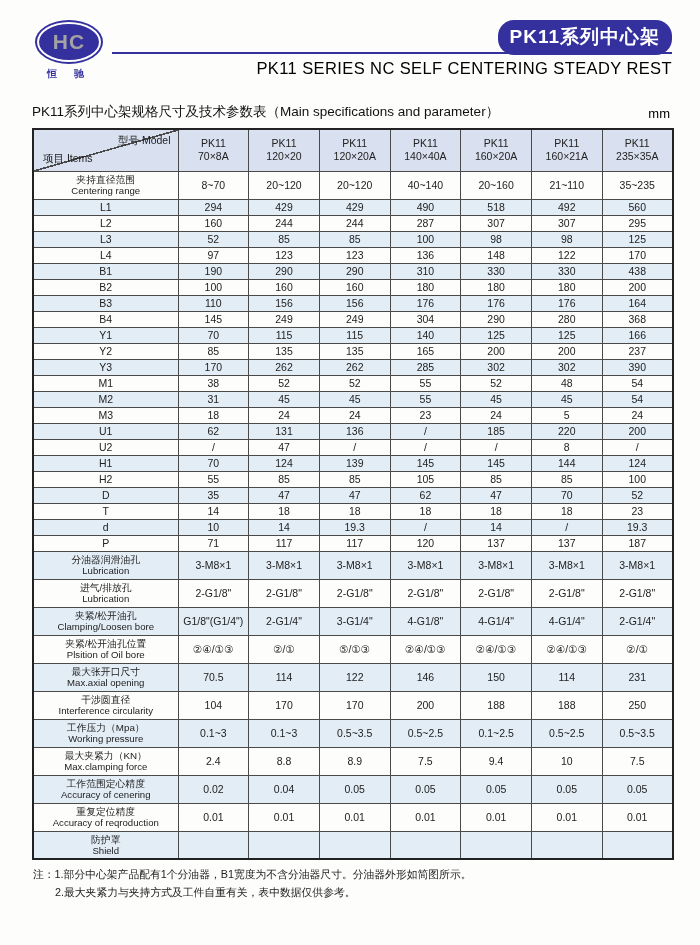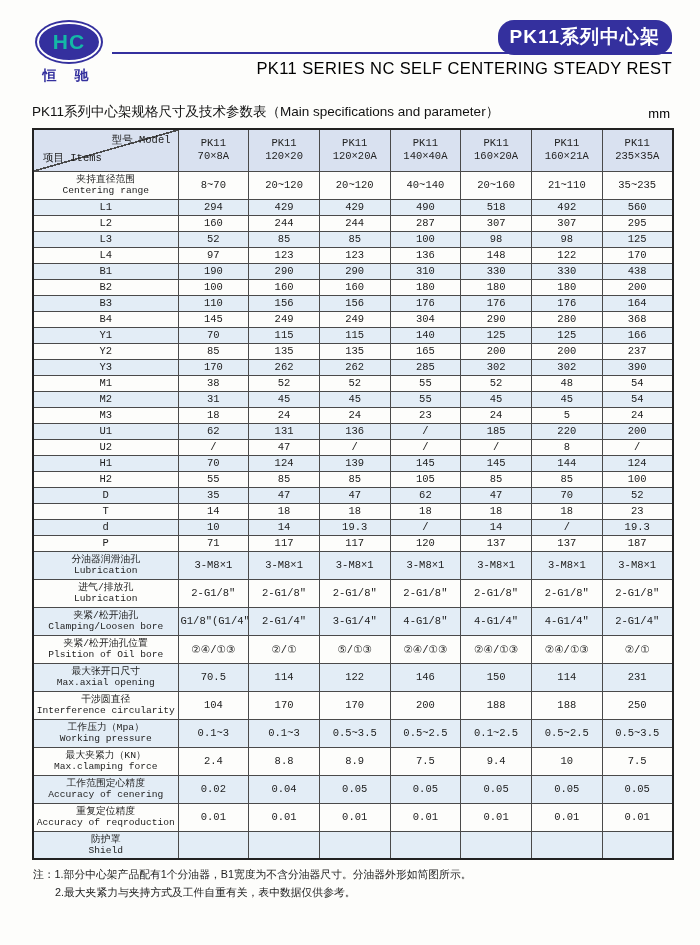--- a/index.html
+++ b/index.html
@@ -22,22 +22,22 @@
   
   .logo{position:absolute;left:30px;top:22px;width:78px;text-align:center;}
   .logo-oval{
     width:64px;height:40px;margin:0 auto;
     background:var(--brand);
     border-radius:50%;
     border:2px solid #fff;
     box-shadow:0 0 0 2px var(--brand);
     display:flex;align-items:center;justify-content:center;
   }
-  .logo-oval span{color:#14b8a6;font-size:21px;font-weight:bold;letter-spacing:1px;}
-  .logo-sub{margin-top:5px;color:var(--brand);font-size:14px;font-weight:bold;letter-spacing:7px;white-space:nowrap;}
+  .logo-oval span{color:#a3a3a3;font-size:21px;font-weight:bold;letter-spacing:1px;}
+  .logo-sub{margin-top:5px;color:var(--brand);font-size:10px;font-weight:bold;letter-spacing:7px;white-space:nowrap;}
   .head-rule{position:absolute;left:112px;right:28px;top:52px;height:2px;background:var(--brand);}
   .banner{
     position:absolute;right:28px;top:20px;
     background:var(--brand);color:#fff;
     font-size:19px;font-weight:bold;
     padding:4px 12px 5px 12px;letter-spacing:1px;border-radius:16px;
   }
   .title-en{
     position:absolute;right:28px;top:59px;
     font-size:16.5px;color:#000000;letter-spacing:0.4px;
@@ -47,21 +47,20 @@
     position:absolute;left:32px;right:28px;top:103px;
     display:flex;justify-content:space-between;align-items:flex-end;
   }
   .caption{font-size:13.5px;color:#111;text-align:center;}
   .unit{font-size:13px;color:#000000;padding-right:2px;}
   
   table{
     position:absolute;left:32px;top:128px;
     width:640px;border-collapse:collapse;table-layout:fixed;
     font-size:10.5px;
-    font-family:Liberation Mono, monospace;
   }
   th,td{
     border:1px solid var(--grid);
     text-align:center;vertical-align:middle;
     padding:0 2px;color:#222;font-weight:normal;
     overflow:hidden;white-space:nowrap;
   }
   table{border:2px solid #222;}
   thead th{background:var(--head-bg);height:42px;line-height:1.3;}
   tr.single td{height:16px;}

